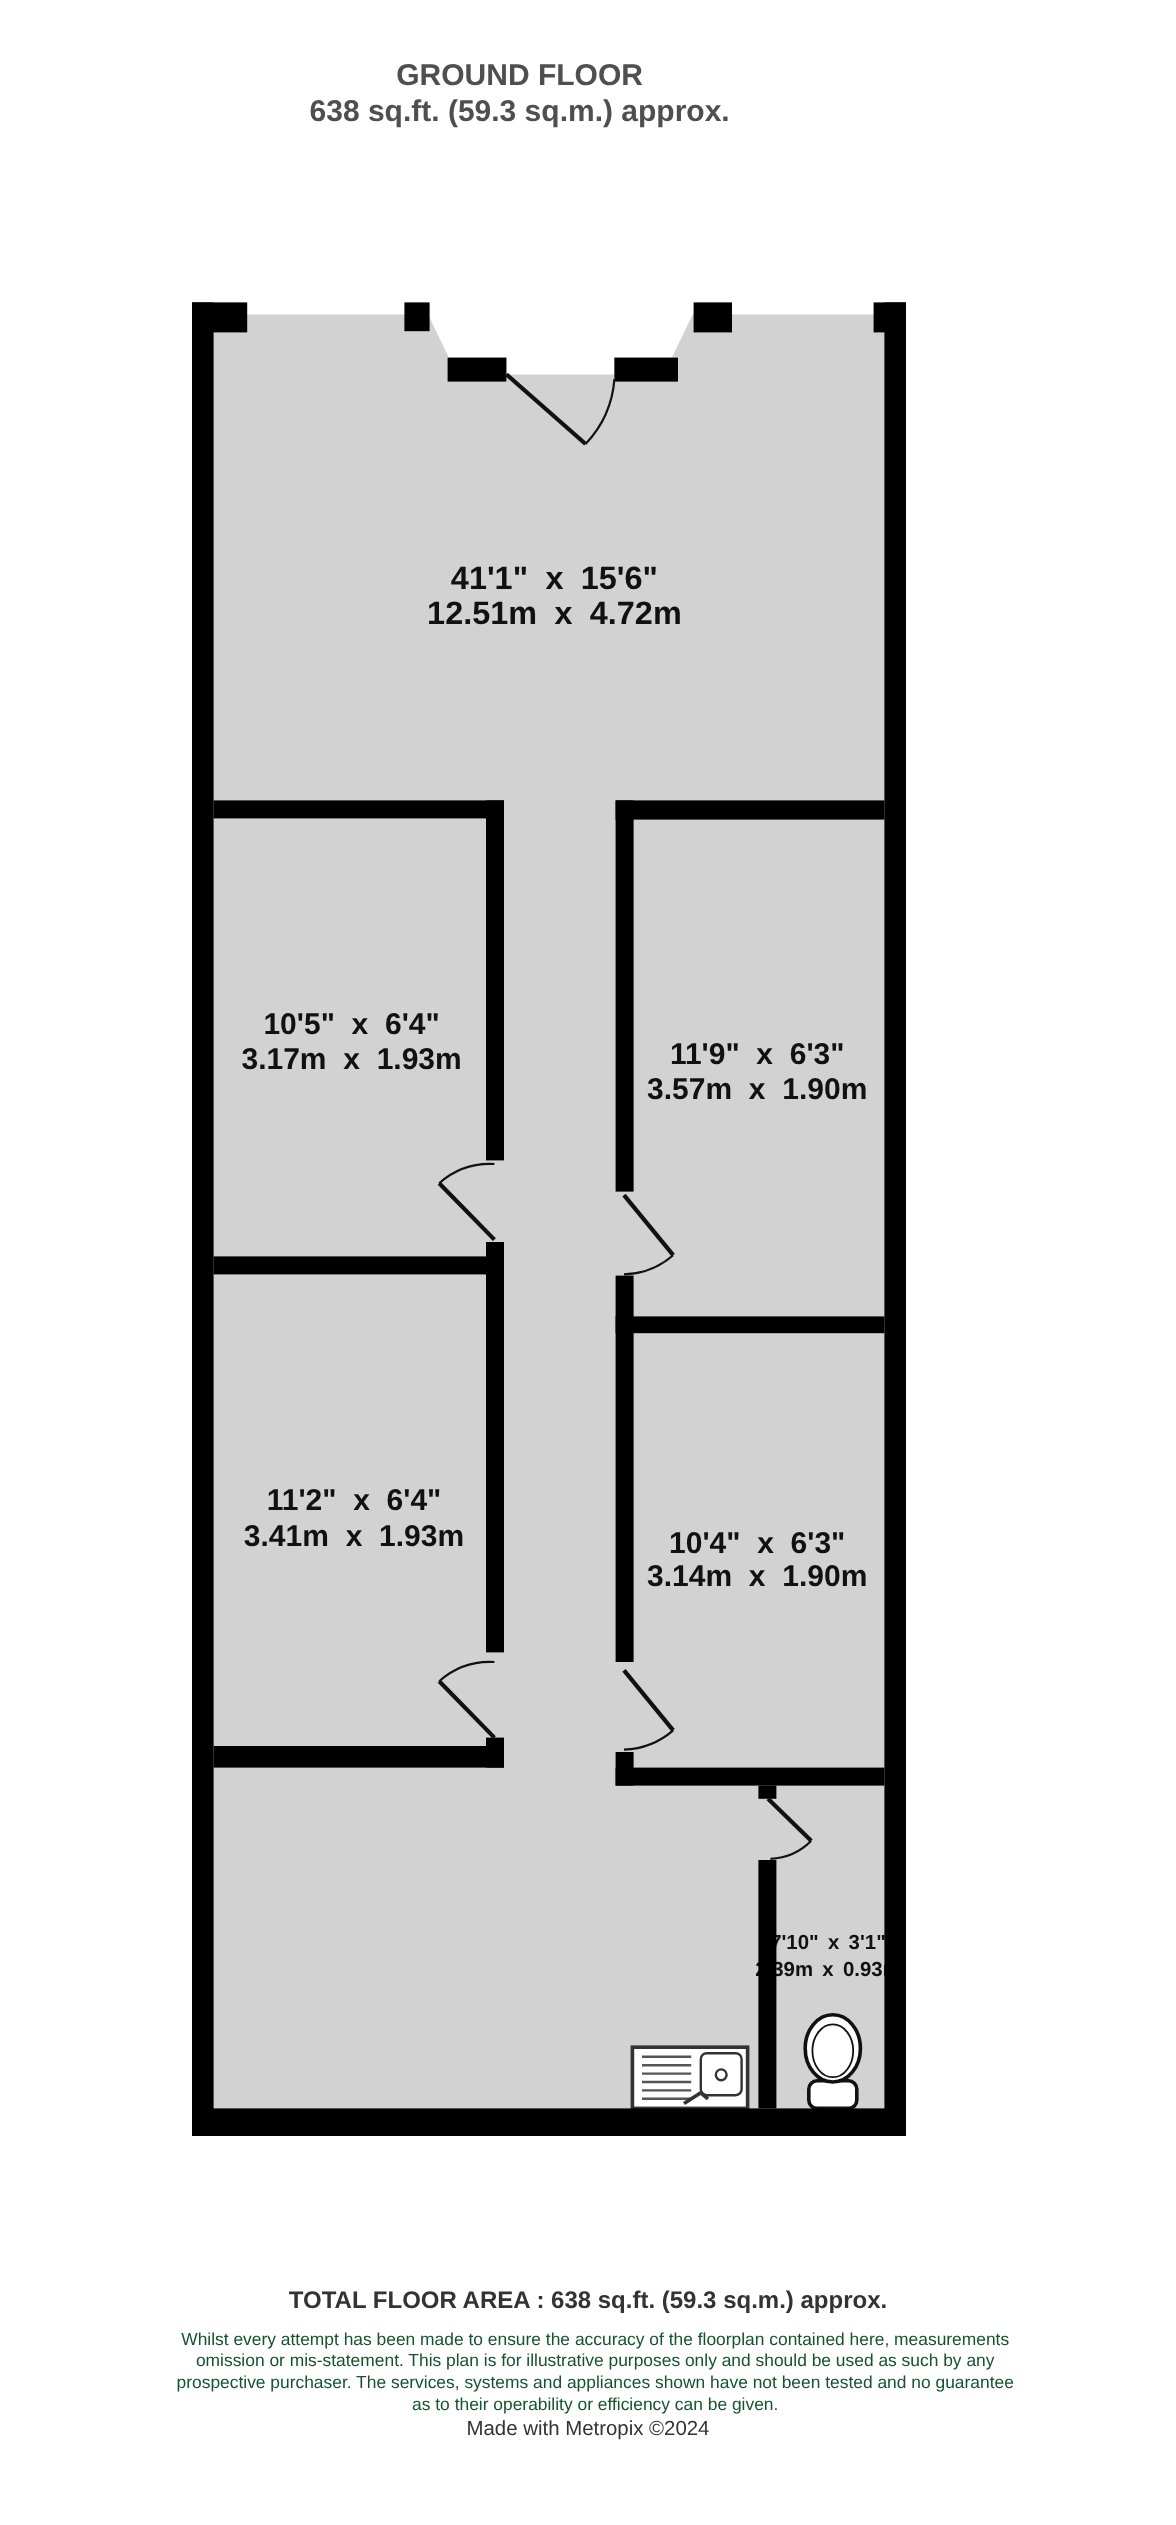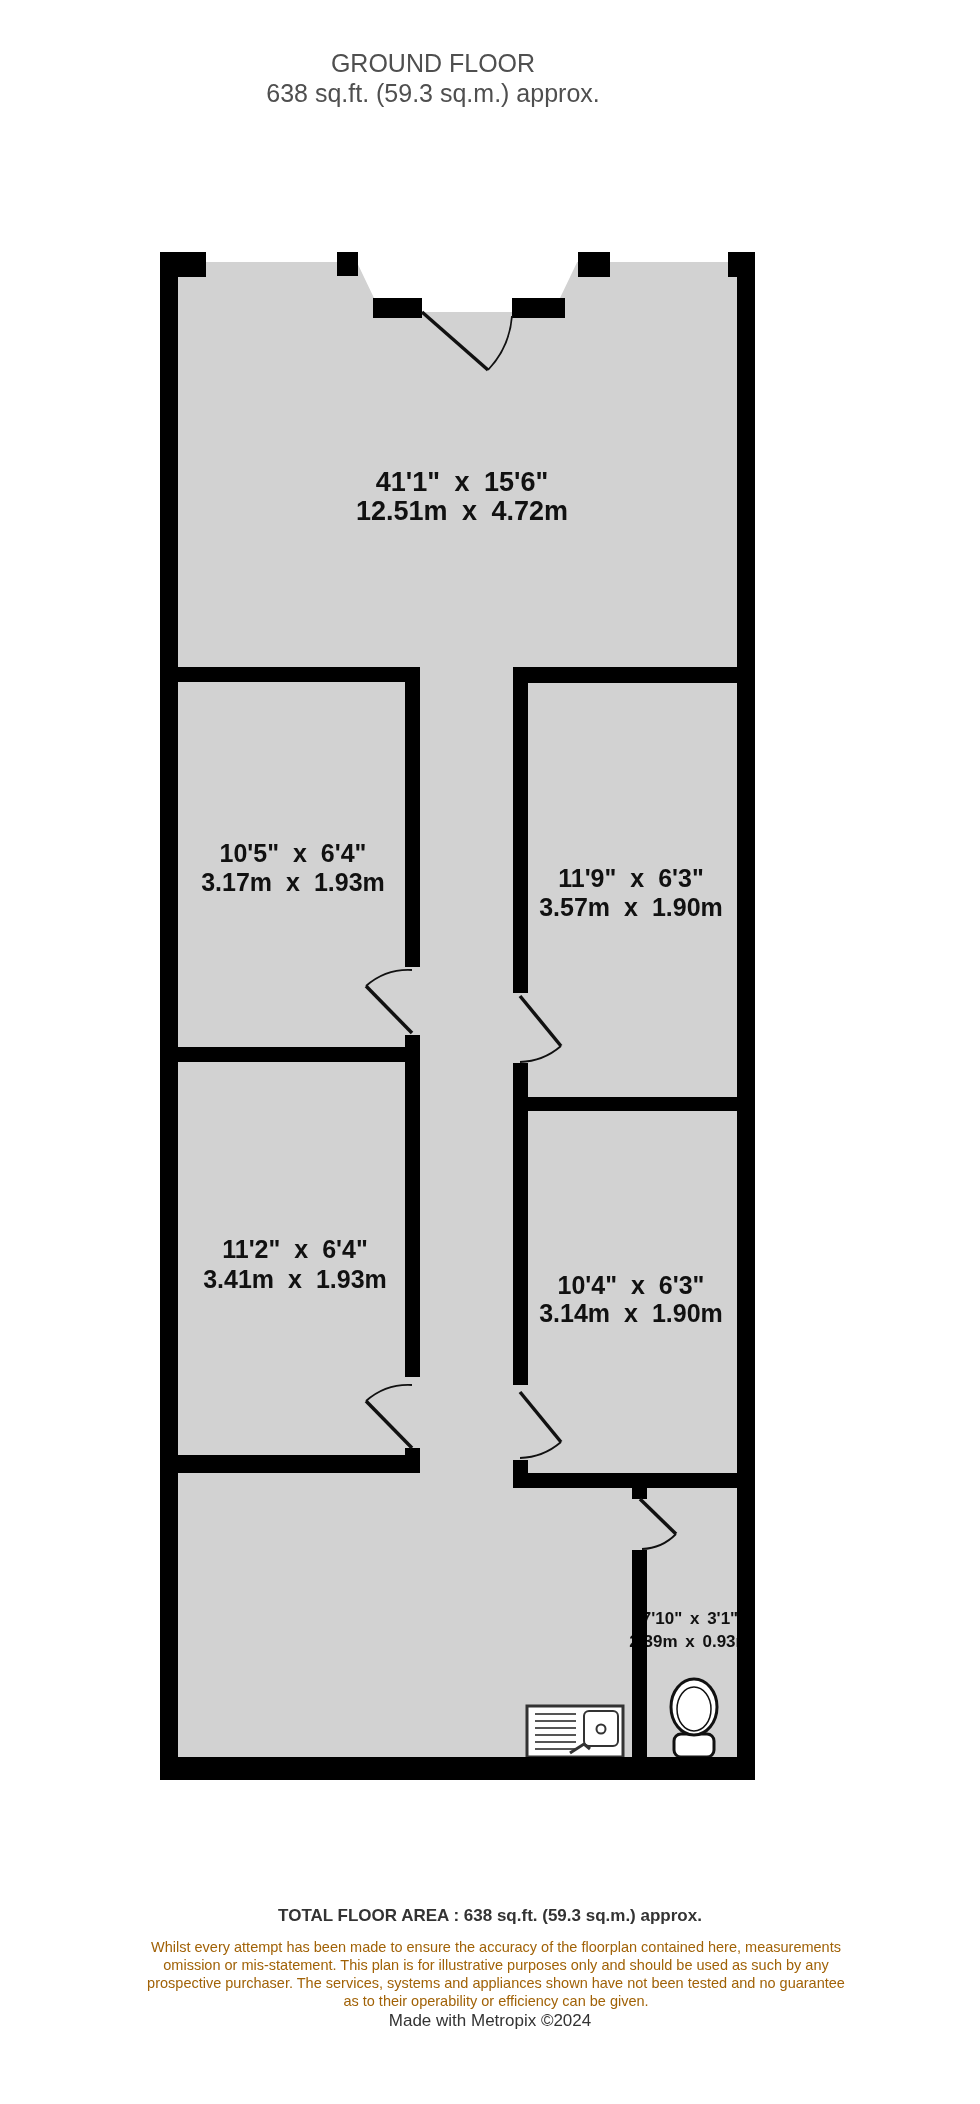--- a/index.html
+++ b/index.html
@@ -1,28 +1,28 @@
 <!DOCTYPE html>
 <html><head>
 <meta charset="utf-8">
 <style>
   html,body{margin:0;padding:0;background:#ffffff;}
   #page{position:relative;width:980px;height:2104px;background:#ffffff;overflow:hidden;
         font-family:"Liberation Sans",sans-serif;}
   .titleblock{position:absolute;top:48px;left:0;width:866px;text-align:center;
-              color:#4f4f4f;font-weight:normal;font-size:25px;line-height:30px;}
+              color:#4f4f4f;font-weight:bold;font-size:25px;line-height:30px;}
   .plan-svg{position:absolute;left:0;top:0;}
   .room-label{font-family:"Liberation Sans",sans-serif;font-weight:bold;fill:#111111;
               text-anchor:middle;word-spacing:7px;}
   .lbl-main{font-size:27px;}
   .lbl-std{font-size:25px;}
   .lbl-wc{font-size:17px;word-spacing:3px;}
   .footer{position:absolute;top:1906px;left:0;width:980px;text-align:center;color:#2e2e2e;}
-  .footer .total{font-weight:bold;font-size:17px;color:#333333;margin-bottom:12px;}
-  .footer .disc{font-size:14.5px;line-height:18px;color:#a16207;padding-left:12px;}
+  .footer .total{font-weight:bold;font-size:20px;color:#333333;margin-bottom:12px;}
+  .footer .disc{font-size:14.5px;line-height:18px;color:#14532d;padding-left:12px;}
   .footer .credit{font-size:17px;line-height:18px;color:#333333;margin-top:2px;}
 </style>
 </head>
 <body>
 
 <div id="page">
 
   <div class="titleblock">
     <div>GROUND FLOOR</div>
     <div>638 sq.ft. (59.3 sq.m.) approx.</div>

